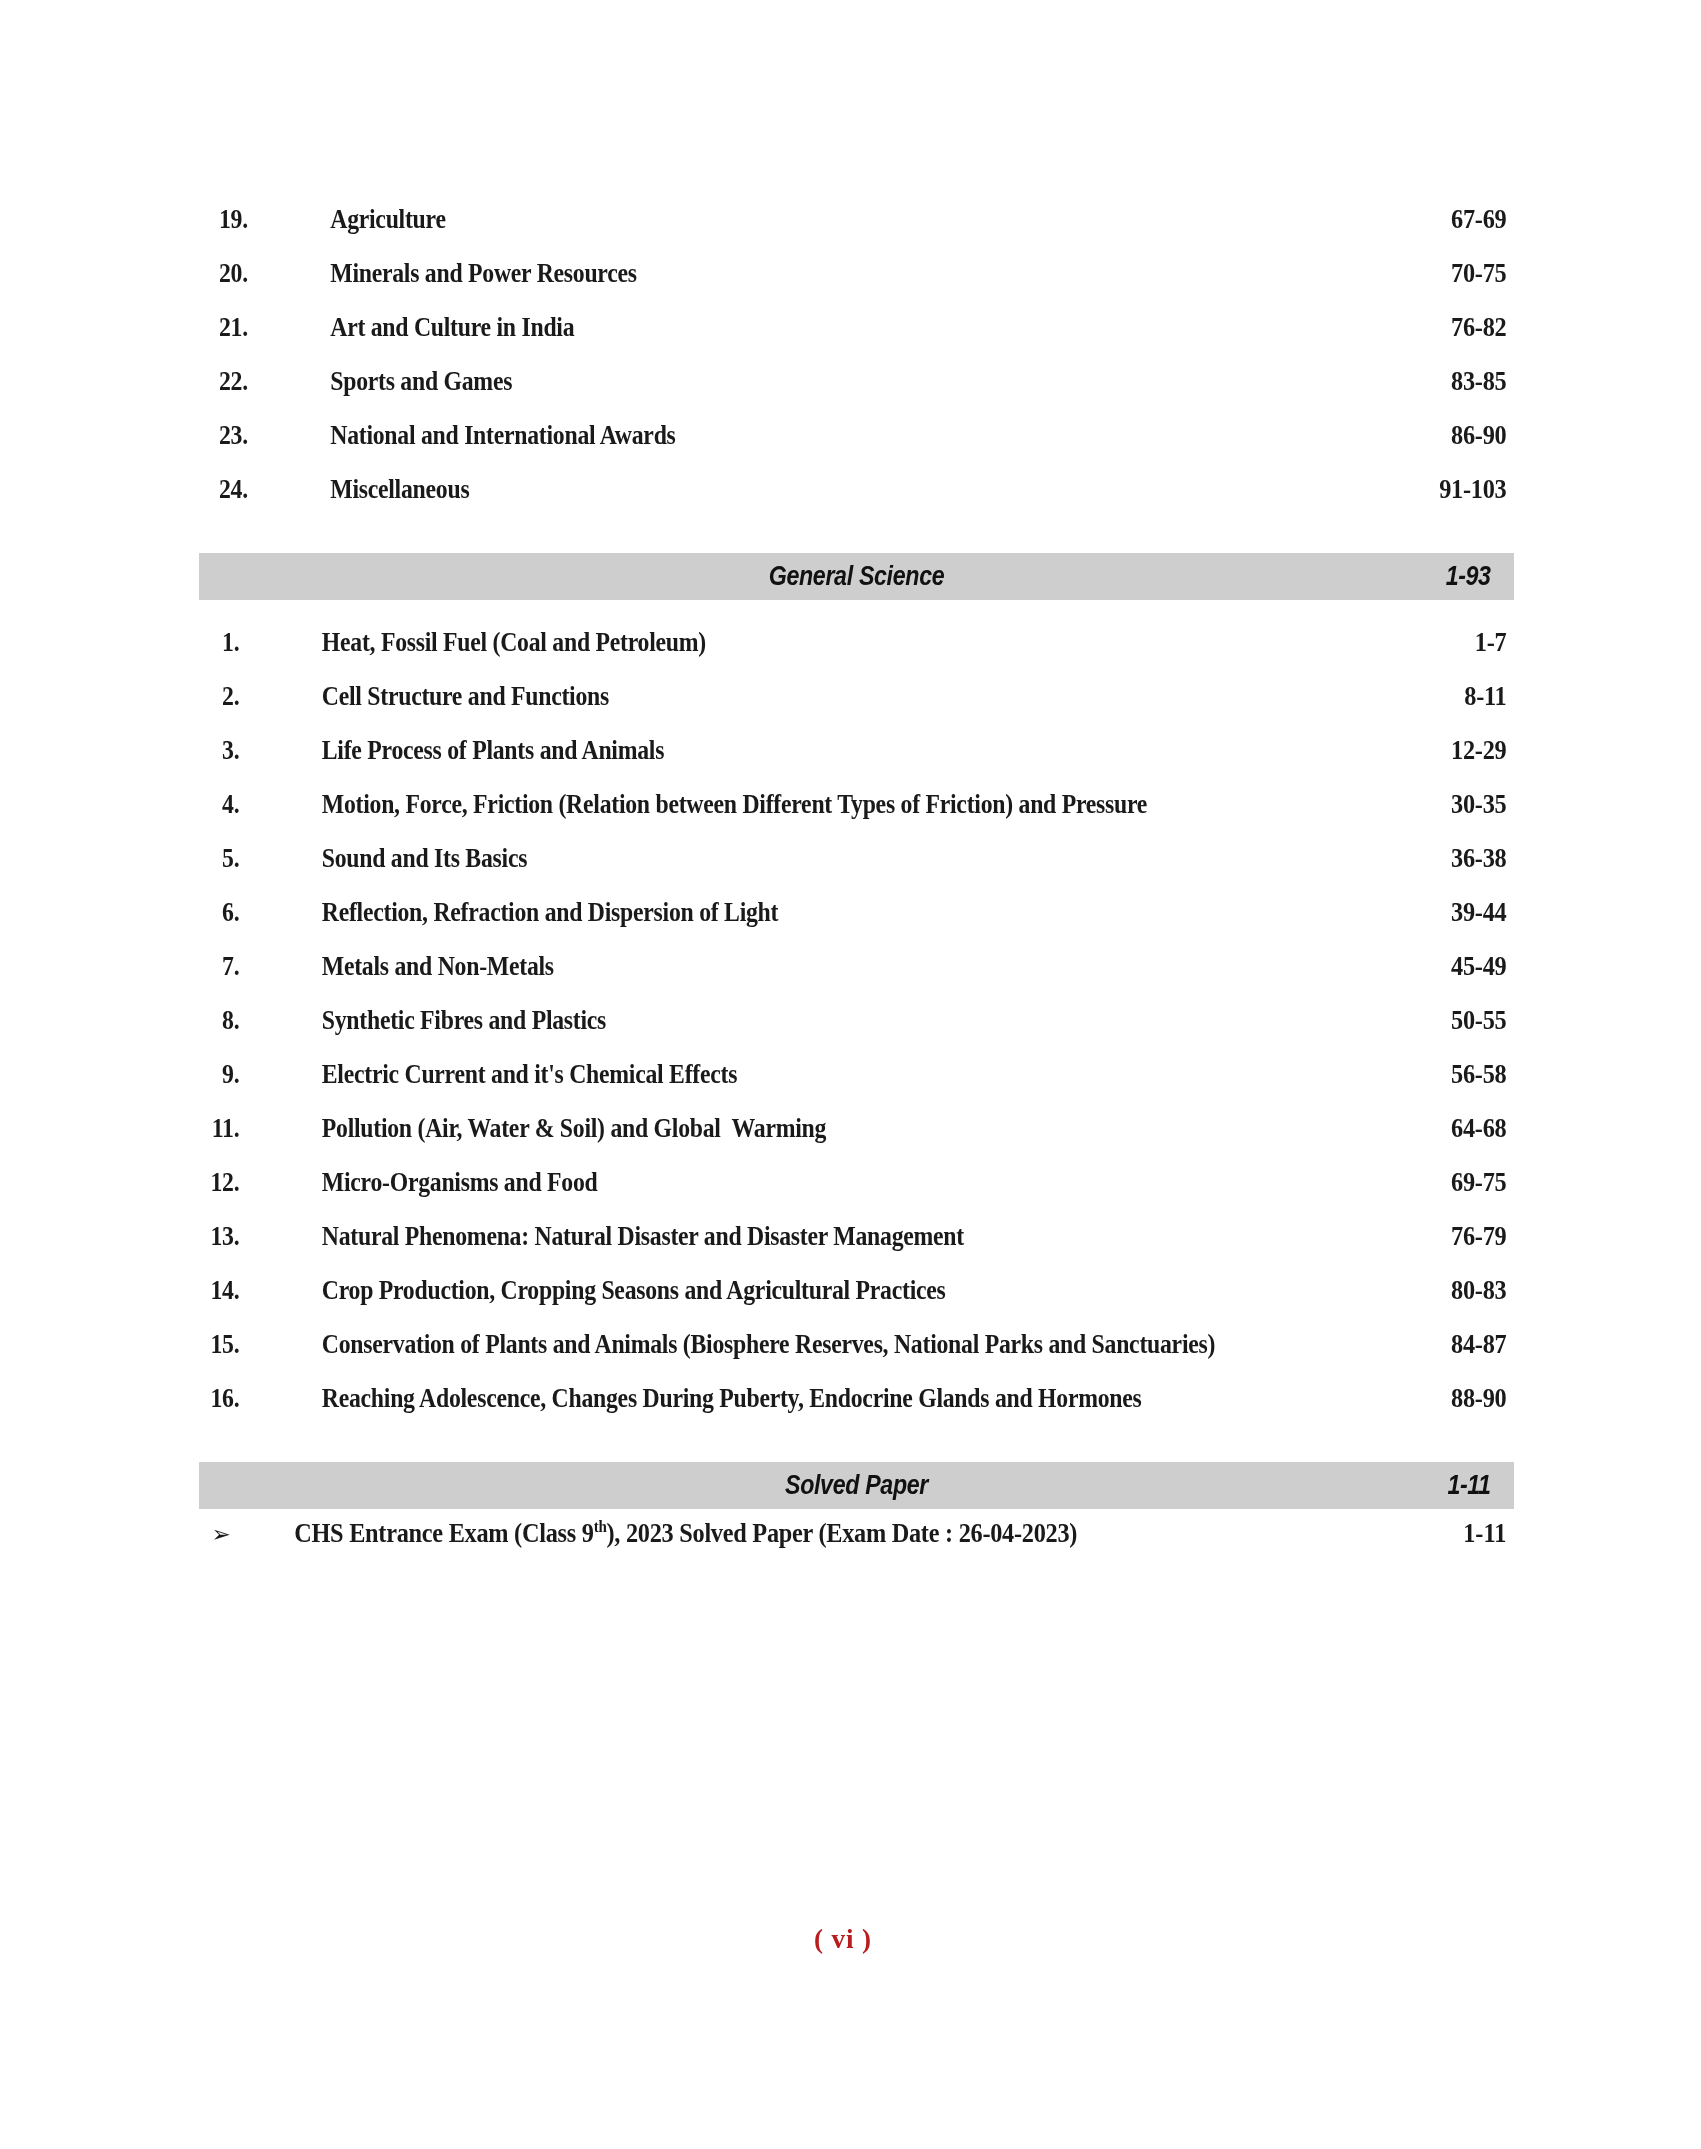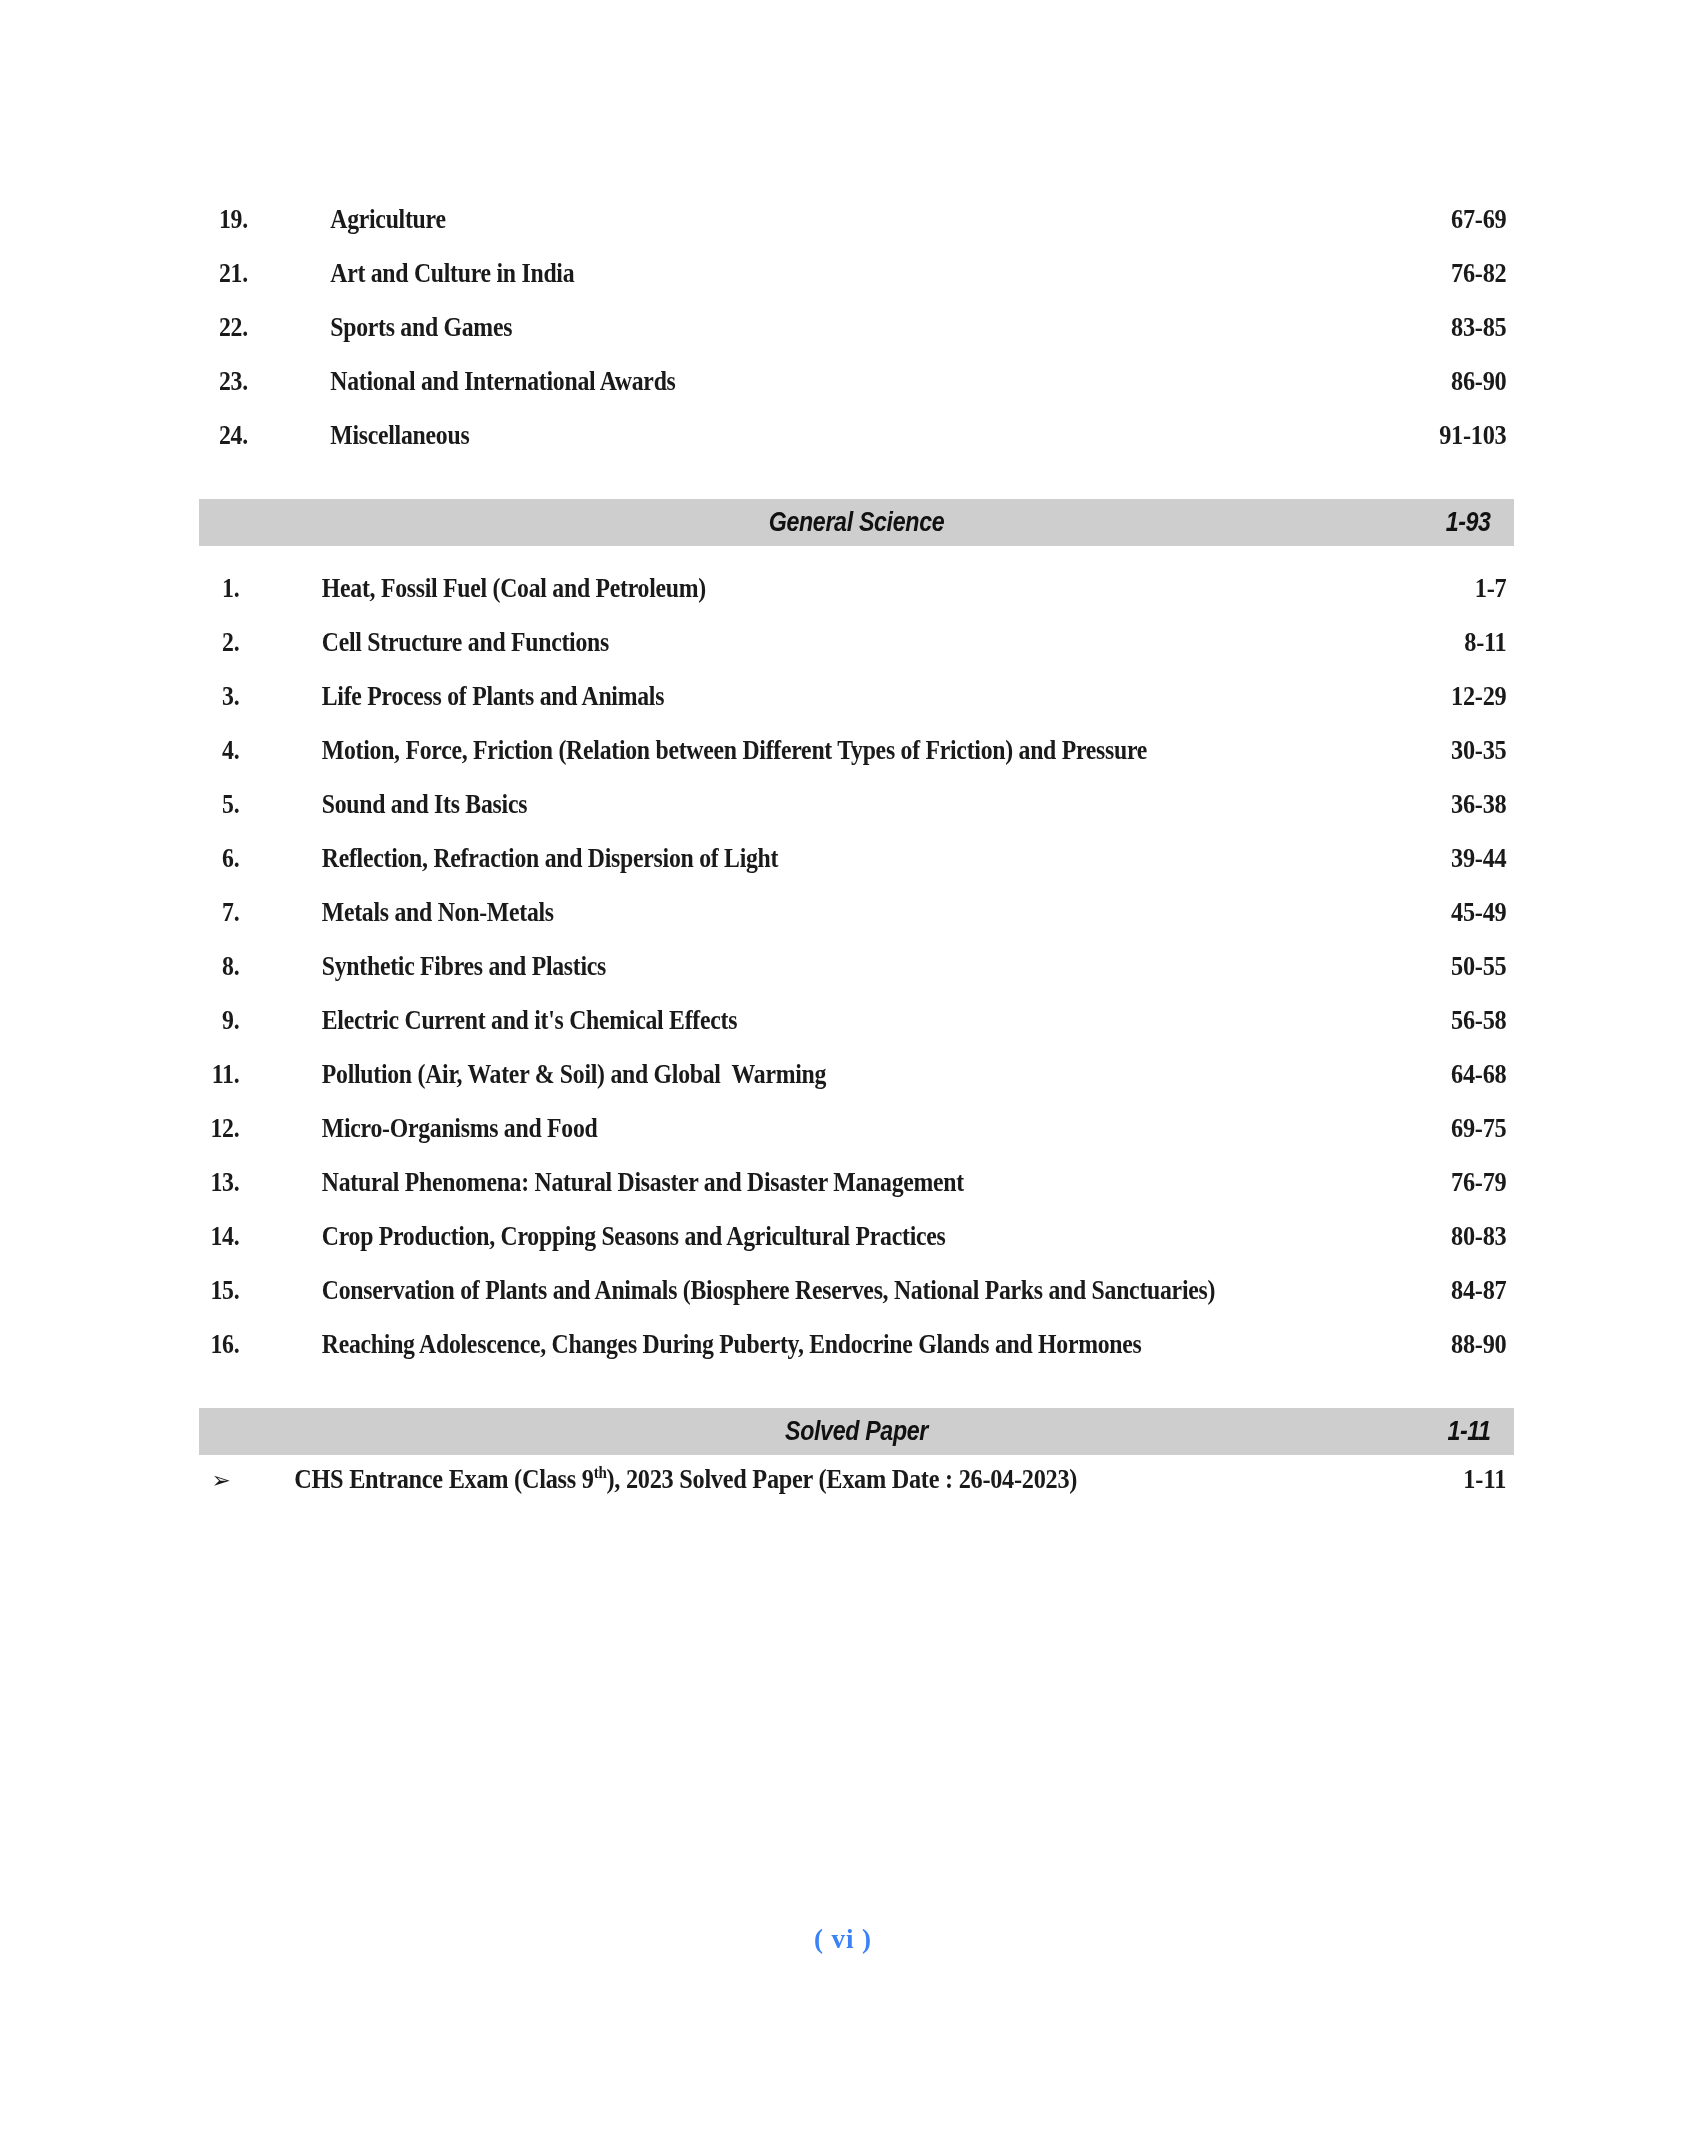--- a/index.html
+++ b/index.html
@@ -170,39 +170,44 @@
   
   #footer {
     position: absolute;
     left: 0;
     right: 16px;
     top: 1924px;
     text-align: center;
     font-family: "Liberation Serif", "DejaVu Serif", serif;
     font-weight: bold;
     font-size: 27px;
-    color: #3b82f6;
+    color: #b91c1c;
     letter-spacing: 0.9px;
   }
 </style>
 </head>
 <body>
 
 <div id="page">
 
   <div id="content">
 
     <div>
 
       <div class="toc-row">
         <span class="toc-num">19.</span>
         <span class="toc-title">Agriculture</span>
         <span class="toc-pages">67-69</span>
       </div>
 
+      <div class="toc-row">
+        <span class="toc-num">20.</span>
+        <span class="toc-title">Minerals and Power Resources</span>
+        <span class="toc-pages">70-75</span>
+      </div>
 
       <div class="toc-row">
         <span class="toc-num">21.</span>
         <span class="toc-title">Art and Culture in India</span>
         <span class="toc-pages">76-82</span>
       </div>
 
       <div class="toc-row">
         <span class="toc-num">22.</span>
         <span class="toc-title">Sports and Games</span>

